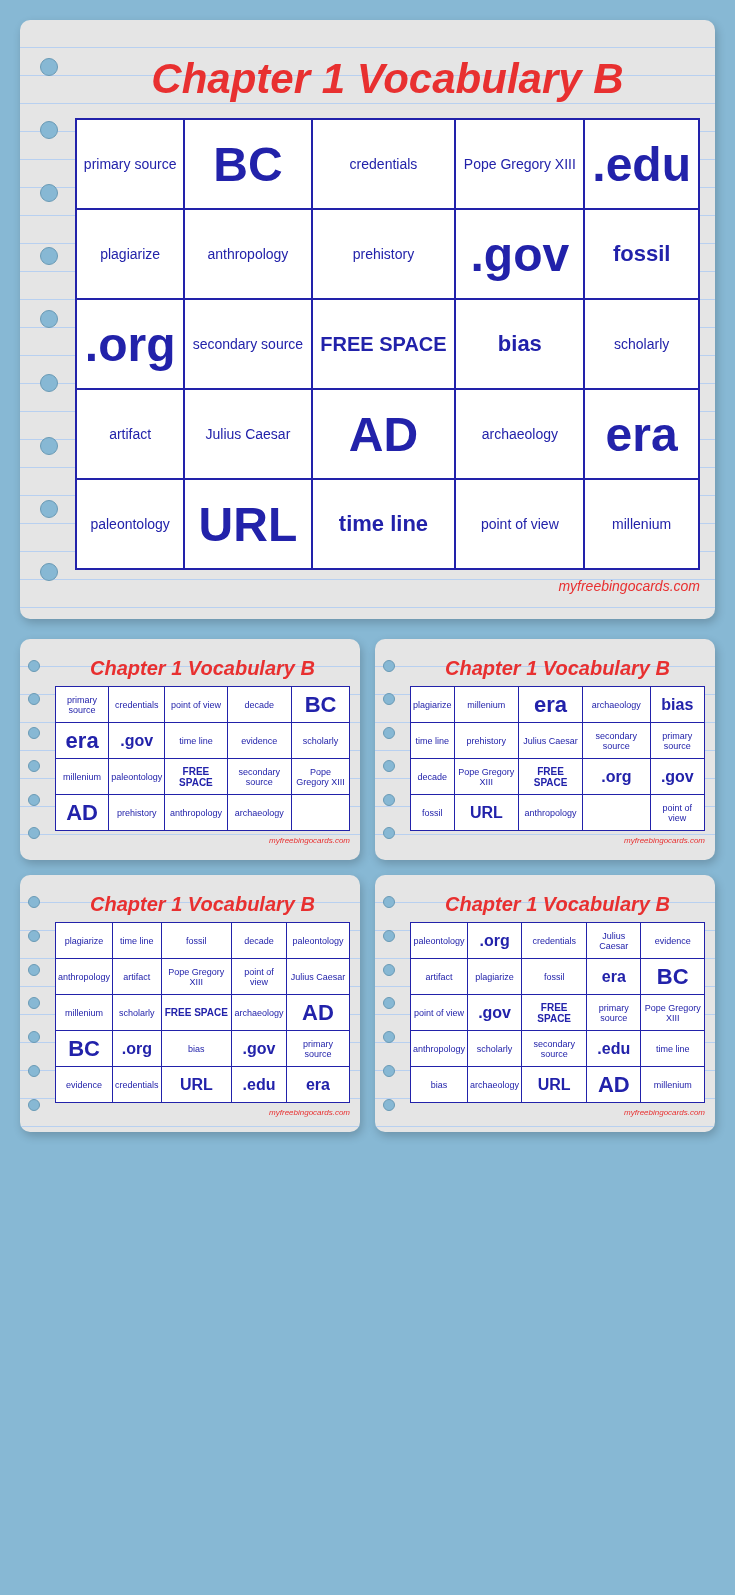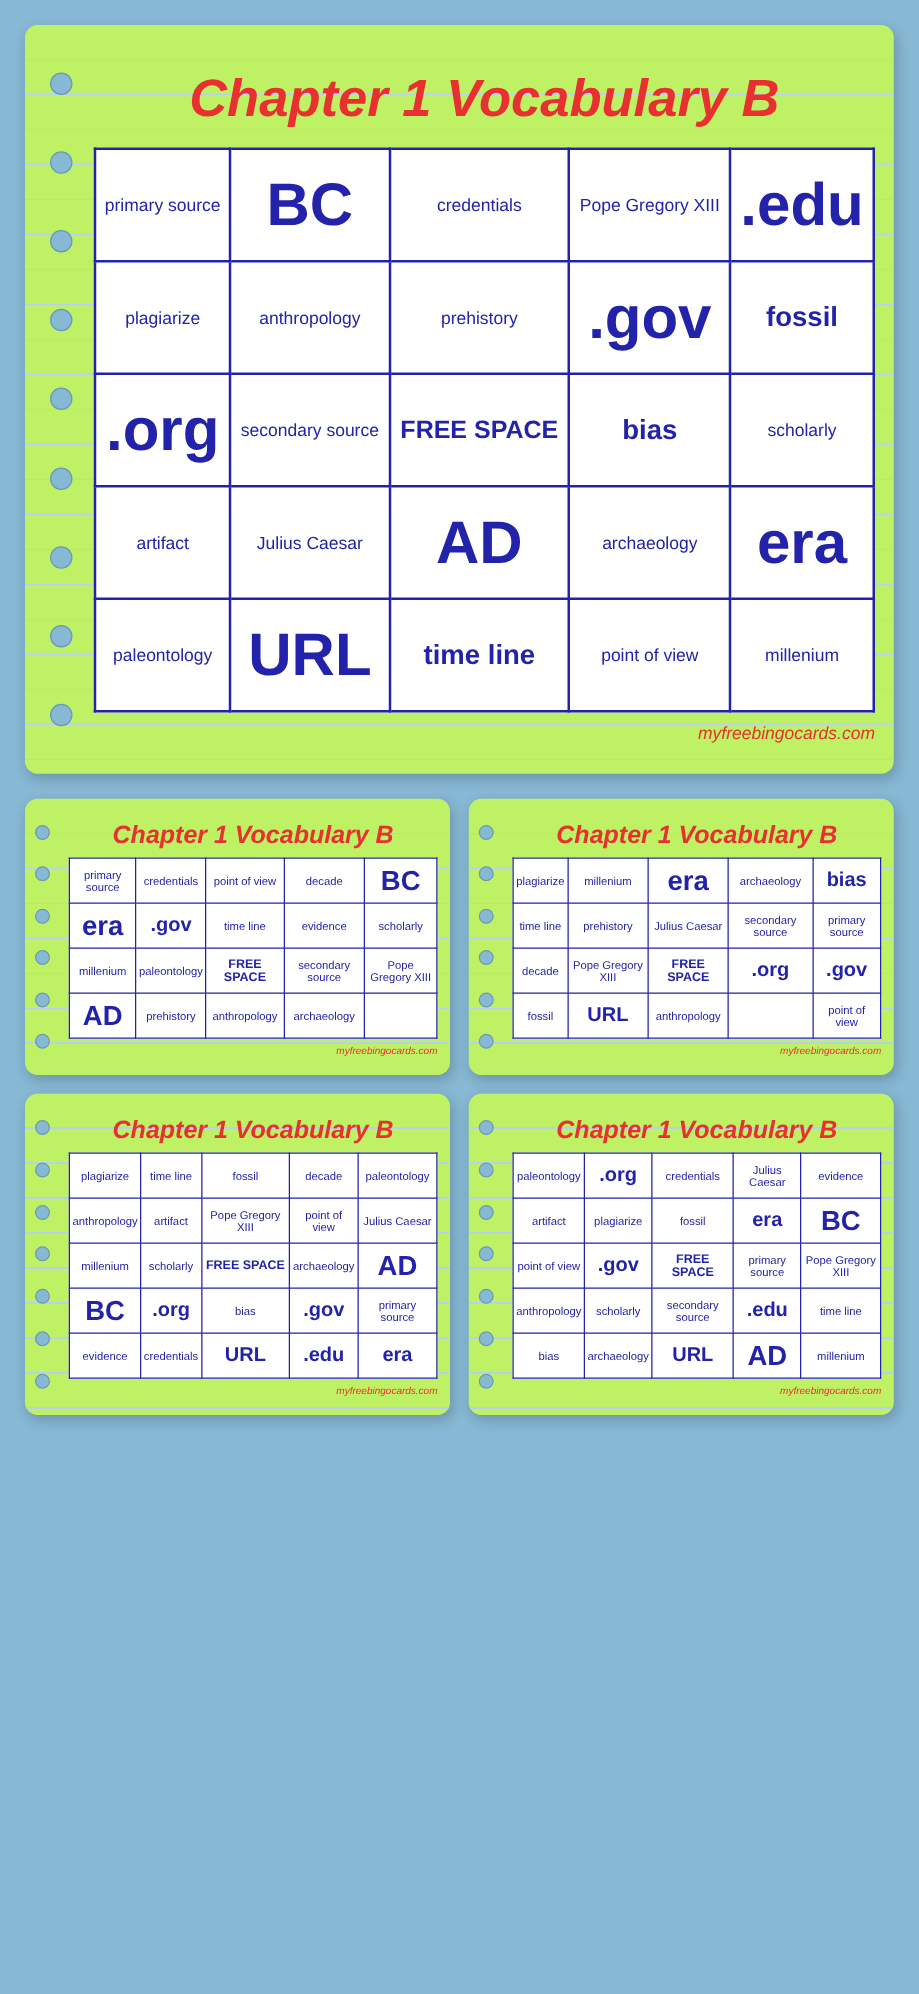--- a/index.html
+++ b/index.html
@@ -6,21 +6,21 @@
     body {
       background-color: #87b8d4;
       font-family: Arial, sans-serif;
       padding: 20px;
       width: 735px;
       min-height: 1595px;
     }
 
     
     .card {
-      background: #bef264;
+      background: #e5e5e5;
       border-radius: 10px;
       box-shadow: 2px 4px 10px rgba(0,0,0,0.2);
       position: relative;
       overflow: hidden;
     }
 
     .card::before {
       content: '';
       position: absolute;
       top: 0; left: 0; right: 0; bottom: 0;

